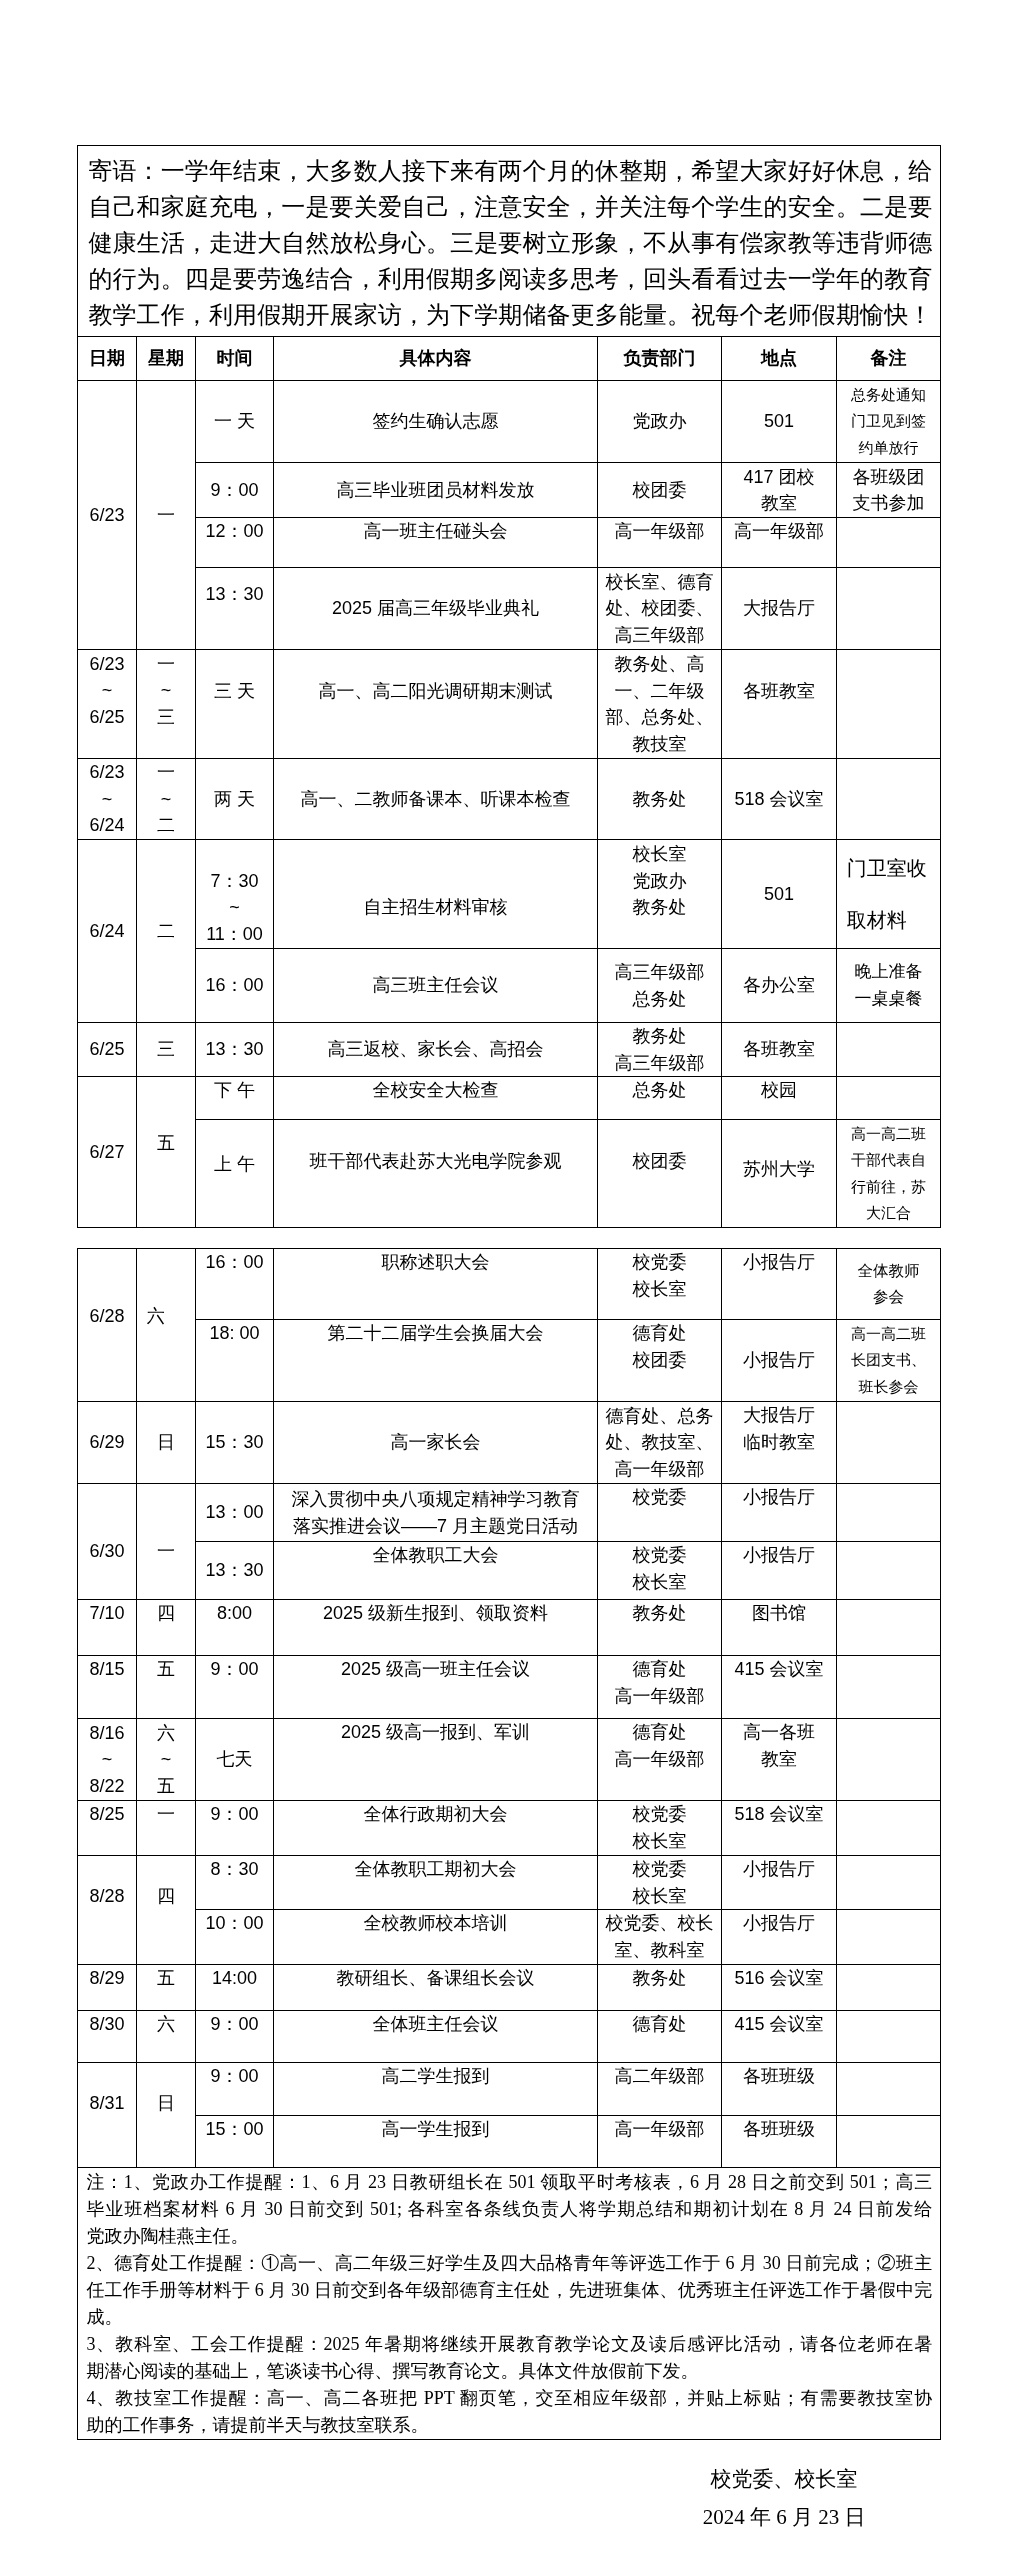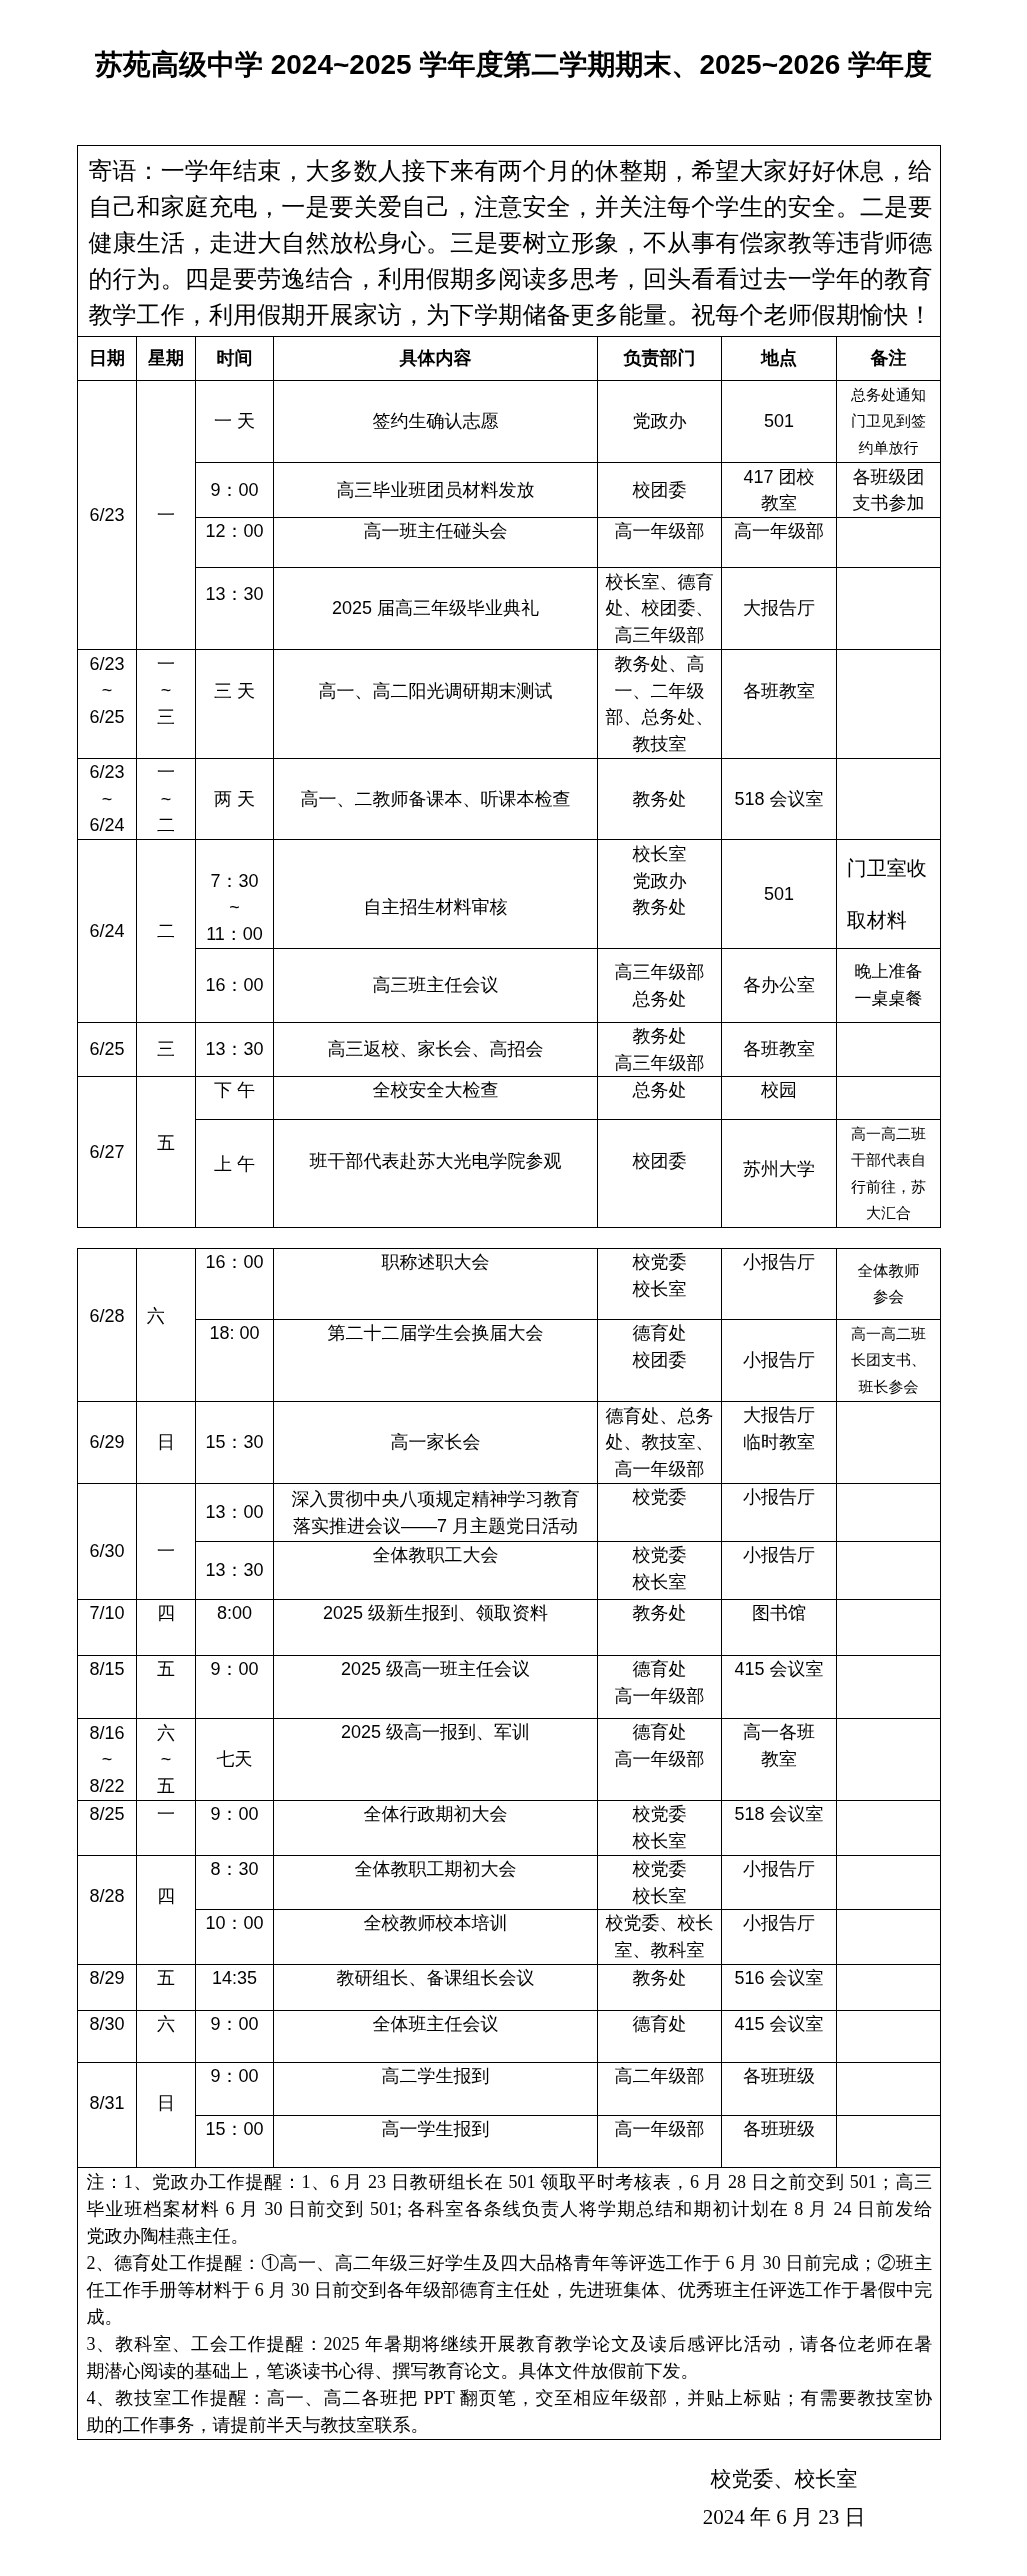--- a/index.html
+++ b/index.html
@@ -35,21 +35,20 @@
   .ln { white-space: nowrap; }
   .ln.j { text-align: justify; text-align-last: justify; }
 
   .signature { position: absolute; left: 687px; top: 2460px; width: 194px; text-align: center;
            font-family: "Liberation Serif", "DejaVu Serif", serif; font-size: 21px; line-height: 38px; white-space: nowrap; }
 </style>
 </head>
 <body>
 
 <div class="title">
-  <div class="tl">苏苑高级中学 2024~2025 学年度第二学期期末、2025~2026 学年度</div>
 </div>
 
 <table class="sched part1">
   <colgroup>
     <col style="width:59px">
       <col style="width:59px">
       <col style="width:78px">
       <col style="width:324px">
       <col style="width:124px">
       <col style="width:115px">
@@ -329,21 +328,21 @@
     <td class="vt">全校教师校本培训</td>
     <td class="vt">校党委、校长
 室、教科室</td>
     <td class="vt">小报告厅</td>
     <td class="vt"></td>
   </tr>
 
   <tr style="height:46px">
     <td class="vt">8/29</td>
     <td class="vt">五</td>
-    <td class="vt">14:35</td>
+    <td class="vt">14:00</td>
     <td class="vt">教研组长、备课组长会议</td>
     <td class="vt">教务处</td>
     <td class="vt">516 会议室</td>
     <td class="vt"></td>
   </tr>
 
   <tr style="height:52px">
     <td class="vt">8/30</td>
     <td class="vt">六</td>
     <td class="vt">9：00</td>

